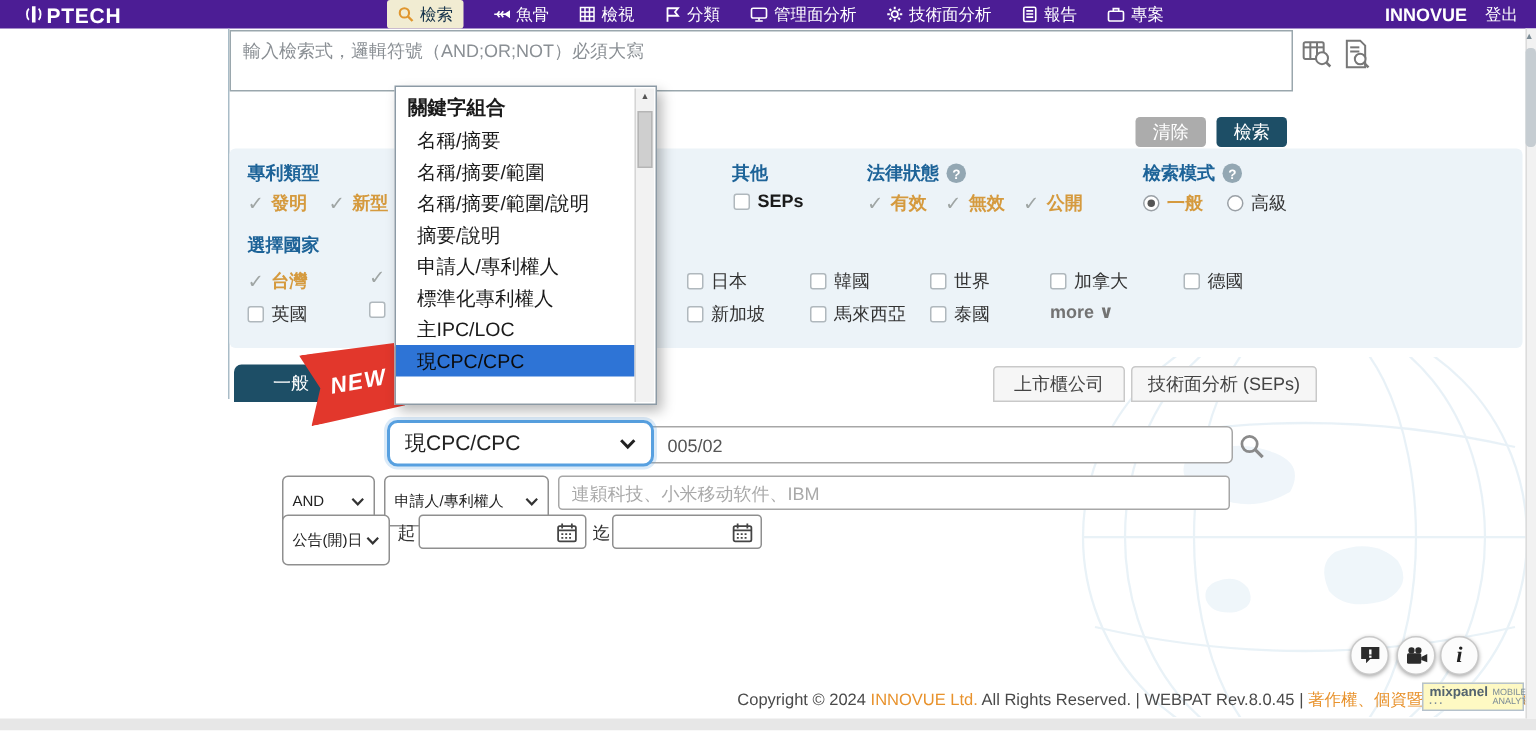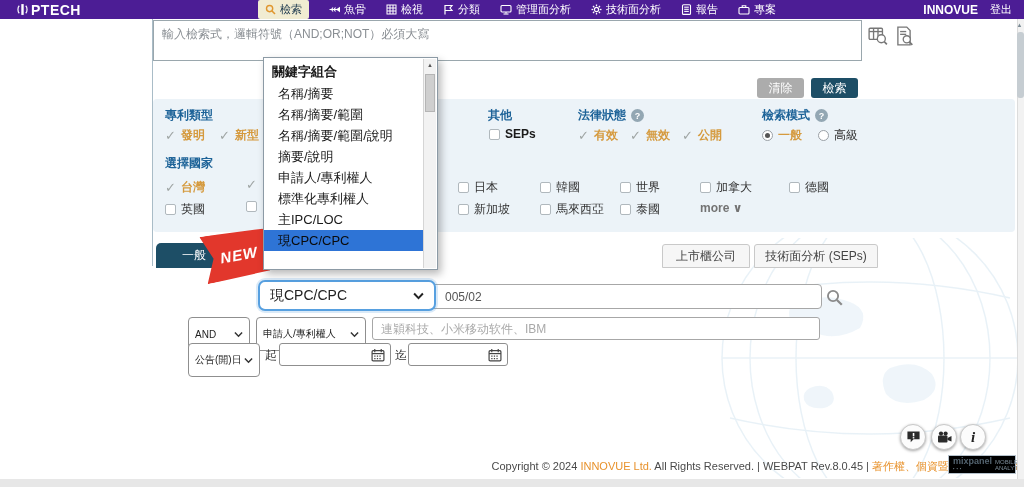--- a/index.html
+++ b/index.html
@@ -105,21 +105,21 @@
   #kw-scroll { position:absolute; right:1px; top:1px; bottom:1px; width:13px; background:#f2f2f2; border-left:1px solid #d5d5d5; }
   #kw-up { height:13px; text-align:center; font-size:6px; color:#555; line-height:13px; }
   #kw-thumb { position:absolute; left:1px; top:15px; width:10px; height:38px; background:#cfcfcf; border:1px solid #b5b5b5; }
 
   
   .float-btn { position:absolute; top:424px; width:26px; height:26px; border-radius:50%;
                background:#fcfcfc; border:1px solid #c9c9c9; box-shadow:0 1px 3px rgba(0,0,0,.35);
                display:flex; align-items:center; justify-content:center; z-index:5; cursor:pointer; }
   #fb-1 { left:900px; } #fb-2 { left:931px; } #fb-3 { left:960px; }
   #fb-3 span { font-family:"Liberation Serif","DejaVu Serif",serif; font-weight:bold; font-style:italic; font-size:15px; color:#222; }
-  #mixpanel { left:948px; top:455px; width:68px; height:19px; background:#000000; border:1px solid #b6c2cc;
+  #mixpanel { left:948px; top:455px; width:68px; height:19px; background:#fef9c3; border:1px solid #b6c2cc;
               display:flex; align-items:center; gap:3px; padding:0 4px; z-index:6; }
   #mix-name { font-size:9px; font-weight:bold; color:#53636f; line-height:8px; }
   #mix-name small { display:block; font-size:4px; letter-spacing:2px; color:#7b8b97; }
   #mix-cap { font-size:6px; line-height:6px; color:#7b8b97; text-transform:uppercase; }
   #footer { left:0; top:459px; width:1024px; text-align:right; font-size:11px; color:#4a4a4a; z-index:5; }
   .ftr-link { color:#e8922c; cursor:pointer; }
 </style>
 </head>
 <body>
 

